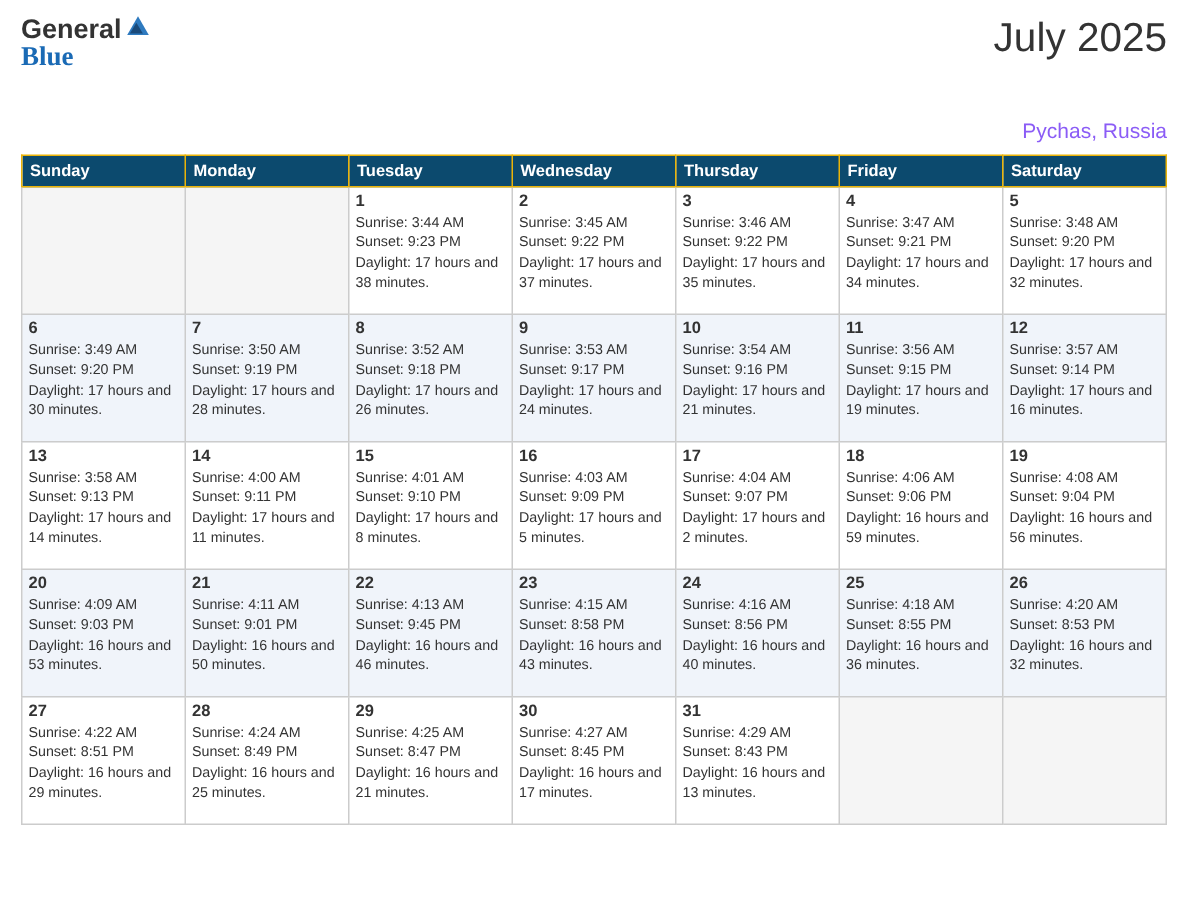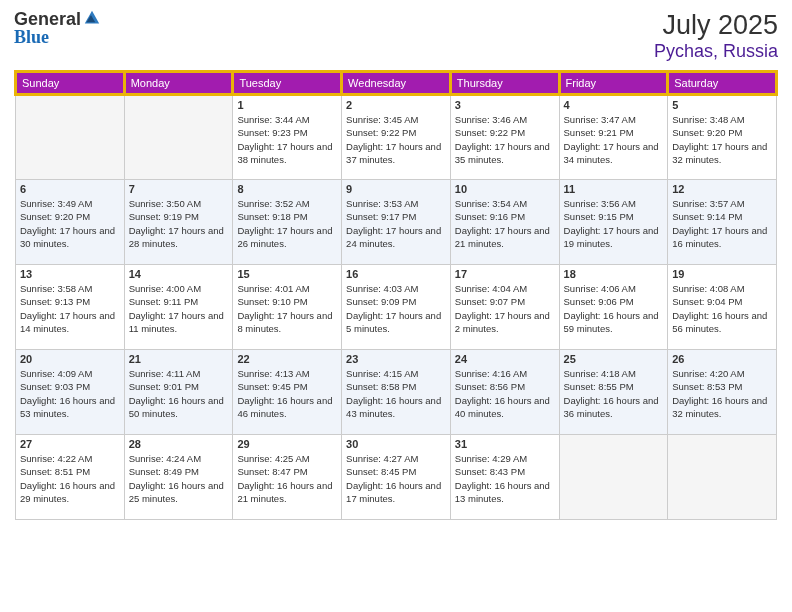--- a/index.html
+++ b/index.html
@@ -42,36 +42,37 @@
     }
     .title-block {
       text-align: right;
     }
     .title-month {
       font-size: 27px;
       color: #333;
       font-weight: normal;
     }
     .title-location {
-      font-size: 18px;
-      color: #4c1d95;
+      font-size: 14px;
+      color: #8b5cf6;
+      margin-top: 38px;
     }
     .calendar {
       width: 100%;
       border-collapse: collapse;
       font-size: 9.5px;
     }
     .calendar th {
-      background: #a21caf;
+      background: #0c4a6e;
       color: #fff;
       padding: 4px 5px;
       text-align: left;
       font-size: 11px;
-      font-weight: normal;
-      border: 3px solid #eab308;
+      font-weight: bold;
+      border: 1px solid #eab308;
     }
     .calendar td {
       border: 1px solid #ccc;
       vertical-align: top;
       padding: 3px 4px;
       width: 14.28%;
       height: 85px;
       background: #fff;
     }
     .calendar td.empty {

